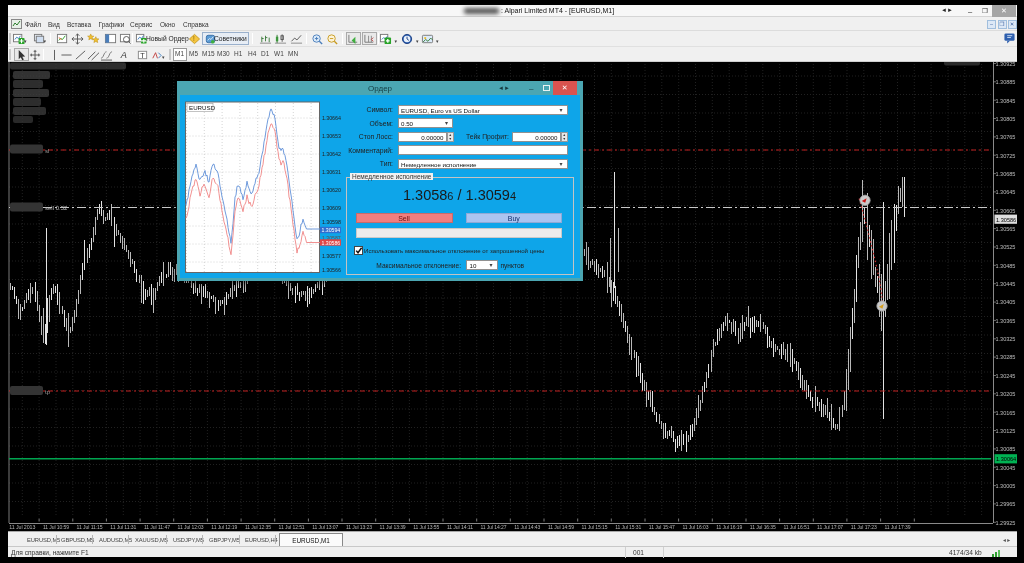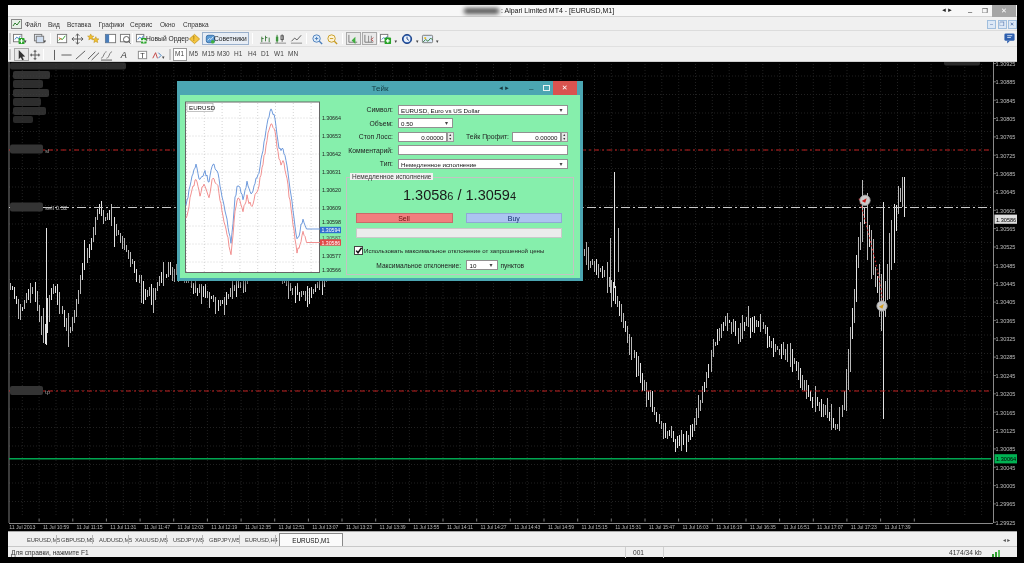--- a/index.html
+++ b/index.html
@@ -13,21 +13,21 @@
 #tb2{position:absolute;left:0;top:42px;width:100%;height:15px;background:#f0f0f0;border-bottom:1px solid #cfcfcf}
 .tsep{position:absolute;top:2px;width:1px;height:11px;background:#d0d0d0;border-right:1px solid #fff}
 .grip{position:absolute;top:2px;width:1px;height:11px;border-left:1px solid #c8c8c8;border-right:1px solid #c8c8c8}
 .tfb{position:absolute;top:2.5px;font-size:6.5px;color:#444;text-align:center}
 .icon{position:absolute;top:2px;width:13px;height:12px}
 svg{display:block}
 .pl{font-size:5.6px;fill:#bdbdbd;letter-spacing:-0.05px}
 .tl{font-size:5.5px;fill:#b5b5b5;letter-spacing:-0.1px}
 .ml{font-size:5.4px;fill:#222;letter-spacing:-0.1px}
 #dlg{position:absolute;left:169px;top:76px;width:406px;height:200px;background:#4ba6b2;box-shadow:0 2px 6px rgba(0,0,0,.6)}
-#dlgbody{position:absolute;left:3px;top:14px;width:400px;height:183px;background:#86efac}
+#dlgbody{position:absolute;left:3px;top:14px;width:400px;height:183px;background:#0ea5e9}
 .dl{position:absolute;font-size:6.8px;color:#222;text-align:right}
 .fld{position:absolute;background:#fff;border:1px solid #919191;font-size:6.2px;color:#111}
 .combo .arr{position:absolute;right:1px;top:0;width:9px;height:100%;color:#444;font-size:6px;line-height:8px;text-align:center}
 .gb{position:absolute;left:166px;top:81.5px;width:227.5px;height:98px;border:1px solid #c3c3c3}
 .gbt{position:absolute;left:170px;top:78px;background:#f1f1f1;padding:0 2px;font-size:6.5px;color:#333}
 #bigprice{position:absolute;left:166px;top:92px;width:227px;text-align:center;font-size:14.5px;color:#1a1a1a}
 #bigprice .sm{font-size:11px}
 .btn{position:absolute;top:118px;height:9.5px;font-size:7px;text-align:center;line-height:9px}
 #sellb{left:175.5px;width:97px;background:#f17e7e;border:1px solid #c96a6a;color:#6d0f0f}
 #buyb{left:285.5px;width:96.5px;background:#abc4f0;border:1px solid #8fa9d6;color:#12306e}
@@ -380,21 +380,21 @@
         <line x1="813.3" y1="518.5" x2="813.3" y2="521.5" stroke="#9a9a9a" stroke-width="0.8"></line>
         <text x="830.1" y="529.2" class="tl" text-anchor="middle" textLength="26" lengthAdjust="spacingAndGlyphs">11 Jul 17:07</text>
         <line x1="846.9" y1="518.5" x2="846.9" y2="521.5" stroke="#9a9a9a" stroke-width="0.8"></line>
         <text x="863.8" y="529.2" class="tl" text-anchor="middle" textLength="26" lengthAdjust="spacingAndGlyphs">11 Jul 17:23</text>
         <line x1="880.6" y1="518.5" x2="880.6" y2="521.5" stroke="#9a9a9a" stroke-width="0.8"></line>
         <text x="897.5" y="529.2" class="tl" text-anchor="middle" textLength="26" lengthAdjust="spacingAndGlyphs">11 Jul 17:39</text>
         <line x1="914.3" y1="518.5" x2="914.3" y2="521.5" stroke="#9a9a9a" stroke-width="0.8"></line>
 </g>
 </svg>
   <div id="dlg">
-  <div style="position:absolute;left:0;top:0;width:100%;height:14px;text-align:center;font-size:8px;color:#143c42;line-height:15px">Тейк</div>
+  <div style="position:absolute;left:0;top:0;width:100%;height:14px;text-align:center;font-size:8px;color:#143c42;line-height:15px">Ордер</div>
   <div style="position:absolute;left:321px;top:3.5px;color:#15373c;font-size:6px;line-height:7px">◄►</div>
   <div style="position:absolute;left:352px;top:3px;color:#15373c;font-size:8px">–</div>
   <div style="position:absolute;left:366px;top:3.5px;width:7px;height:6px;border:1px solid #e8f2f2"></div>
   <div style="position:absolute;left:375.5px;top:0;width:24.5px;height:14px;background:#d9534f;color:#fff;text-align:center;font-size:7px;line-height:13px">✕</div>
   <div id="dlgbody">
     <svg class="abs" style="left:3px;top:4px" width="390" height="175" viewBox="183 99 390 175">
 <g transform="translate(0,0)">
 <rect x="185.5" y="102" width="134" height="170.5" fill="#fff" stroke="#666" stroke-width="1"></rect>
 <path d="M186.5 118.0H319 M186.5 136.0H319 M186.5 154.0H319 M186.5 172.0H319 M186.5 190.0H319 M186.5 208.0H319 M186.5 226.0H319 M186.5 244.0H319 M186.5 262.0H319 M186.5 280.0H319 " stroke="#c9c9c9" stroke-width="0.8" stroke-dasharray="1 2"></path>
 <path d="M186.5 103V272M204.3 103V272M222.1 103V272M239.9 103V272M257.7 103V272M275.5 103V272M293.3 103V272M311.1 103V272" stroke="#c9c9c9" stroke-width="0.8" stroke-dasharray="1 2"></path>

